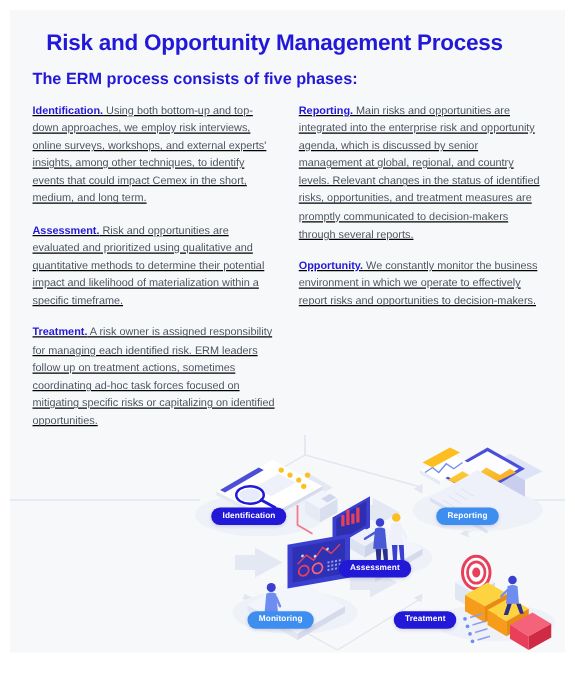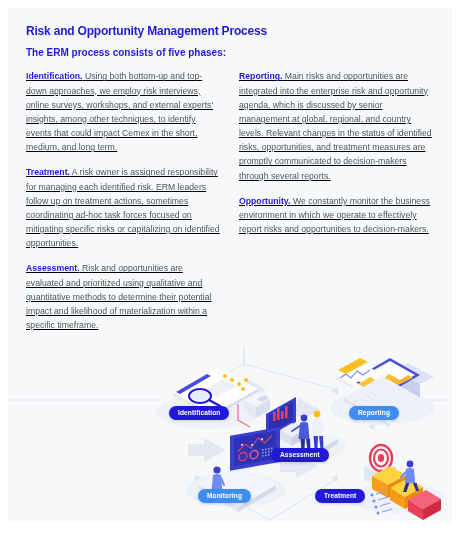--- a/index.html
+++ b/index.html
@@ -22,36 +22,36 @@
     background: #f7f8fa;
     overflow: hidden;
   }
   .content {
     position: relative;
     padding: 16px 18px 0 18px;
     z-index: 3;
   }
   .page-title {
     color: #2218d8;
-    font-size: 12px;
+    font-size: 18px;
     font-weight: 700;
     letter-spacing: -0.2px;
-    margin: 0 0 9px 0;
+    margin: 0 0 9px 11px;
     line-height: 1.2;
   }
   .intro {
     color: #4d5662;
     font-size: 8.7px;
     line-height: 1.62;
     margin: 0 0 11px 0;
     max-width: 412px;
   }
   .subhead {
     color: #2218d8;
-    font-size: 10px;
+    font-size: 13px;
     font-weight: 700;
     margin: 0 0 11px 0;
   }
   .columns {
     display: flex;
     gap: 18px;
     text-decoration: underline;
   }
   .col { width: 196px; }
   .phase { margin: 0 0 11px 0; }
@@ -347,24 +347,24 @@
     <div class="content">
       <h1 class="page-title">Risk and Opportunity Management Process</h1>
       <p class="subhead">The ERM process consists of five phases:</p>
 
       <div class="columns">
         <div class="col">
           <div class="phase">
             <p><span class="term">Identification.</span><span> Using both bottom-up and top-down approaches, we employ risk interviews, online surveys, workshops, and external experts' insights, among other techniques, to identify events that could impact Cemex in the short, medium, and long term.</span></p>
           </div>
           <div class="phase">
+            <p><span class="term">Assessment.</span><span> Risk and opportunities are evaluated and prioritized using qualitative and quantitative methods to determine their potential impact and likelihood of materialization within a specific timeframe.</span></p>
+          </div>
+          <div class="phase">
             <p><span class="term">Treatment.</span><span> A risk owner is assigned responsibility for managing each identified risk. ERM leaders follow up on treatment actions, sometimes coordinating ad-hoc task forces focused on mitigating specific risks or capitalizing on identified opportunities.</span></p>
-          </div>
-          <div class="phase">
-            <p><span class="term">Assessment.</span><span> Risk and opportunities are evaluated and prioritized using qualitative and quantitative methods to determine their potential impact and likelihood of materialization within a specific timeframe.</span></p>
           </div>
         </div>
 
         <div class="col">
           <div class="phase">
             <p><span class="term">Reporting.</span><span> Main risks and opportunities are integrated into the enterprise risk and opportunity agenda, which is discussed by senior management at global, regional, and country levels. Relevant changes in the status of identified risks, opportunities, and treatment measures are promptly communicated to decision-makers through several reports.</span></p>
           </div>
           <div class="phase">
             <p><span class="term">Opportunity.</span><span> We constantly monitor the business environment in which we operate to effectively report risks and opportunities to decision-makers.</span></p>
           </div>

